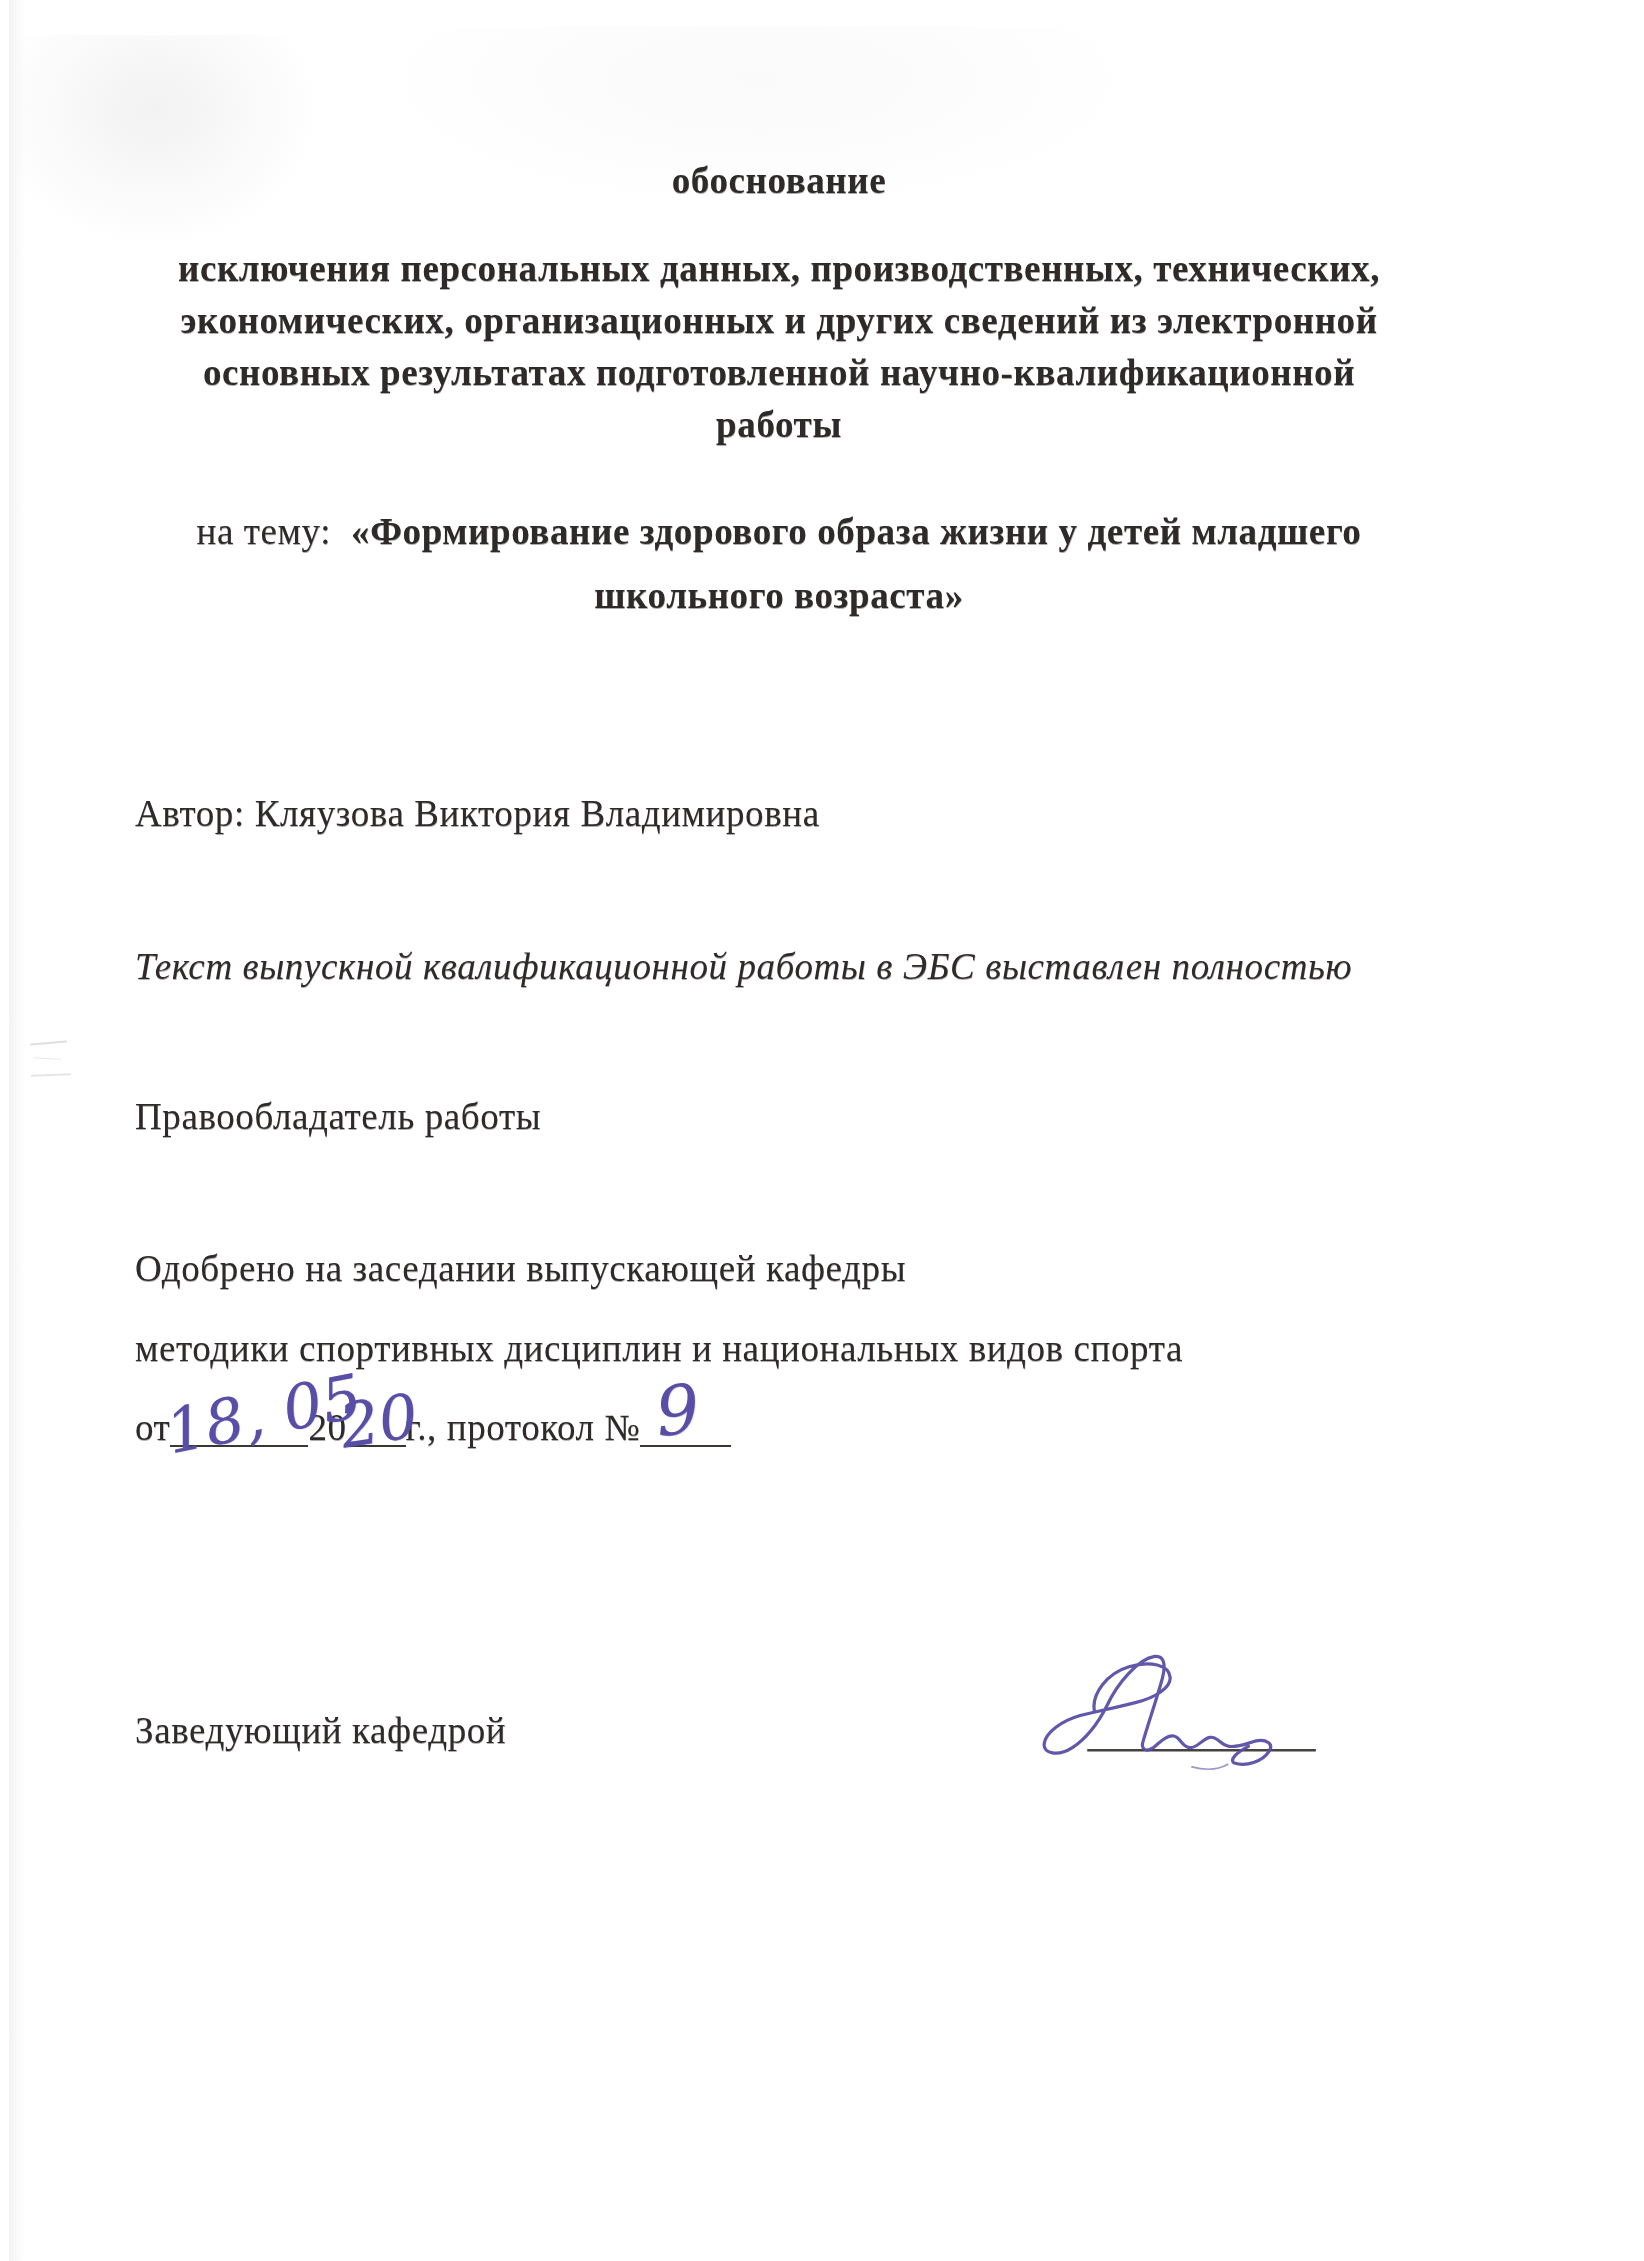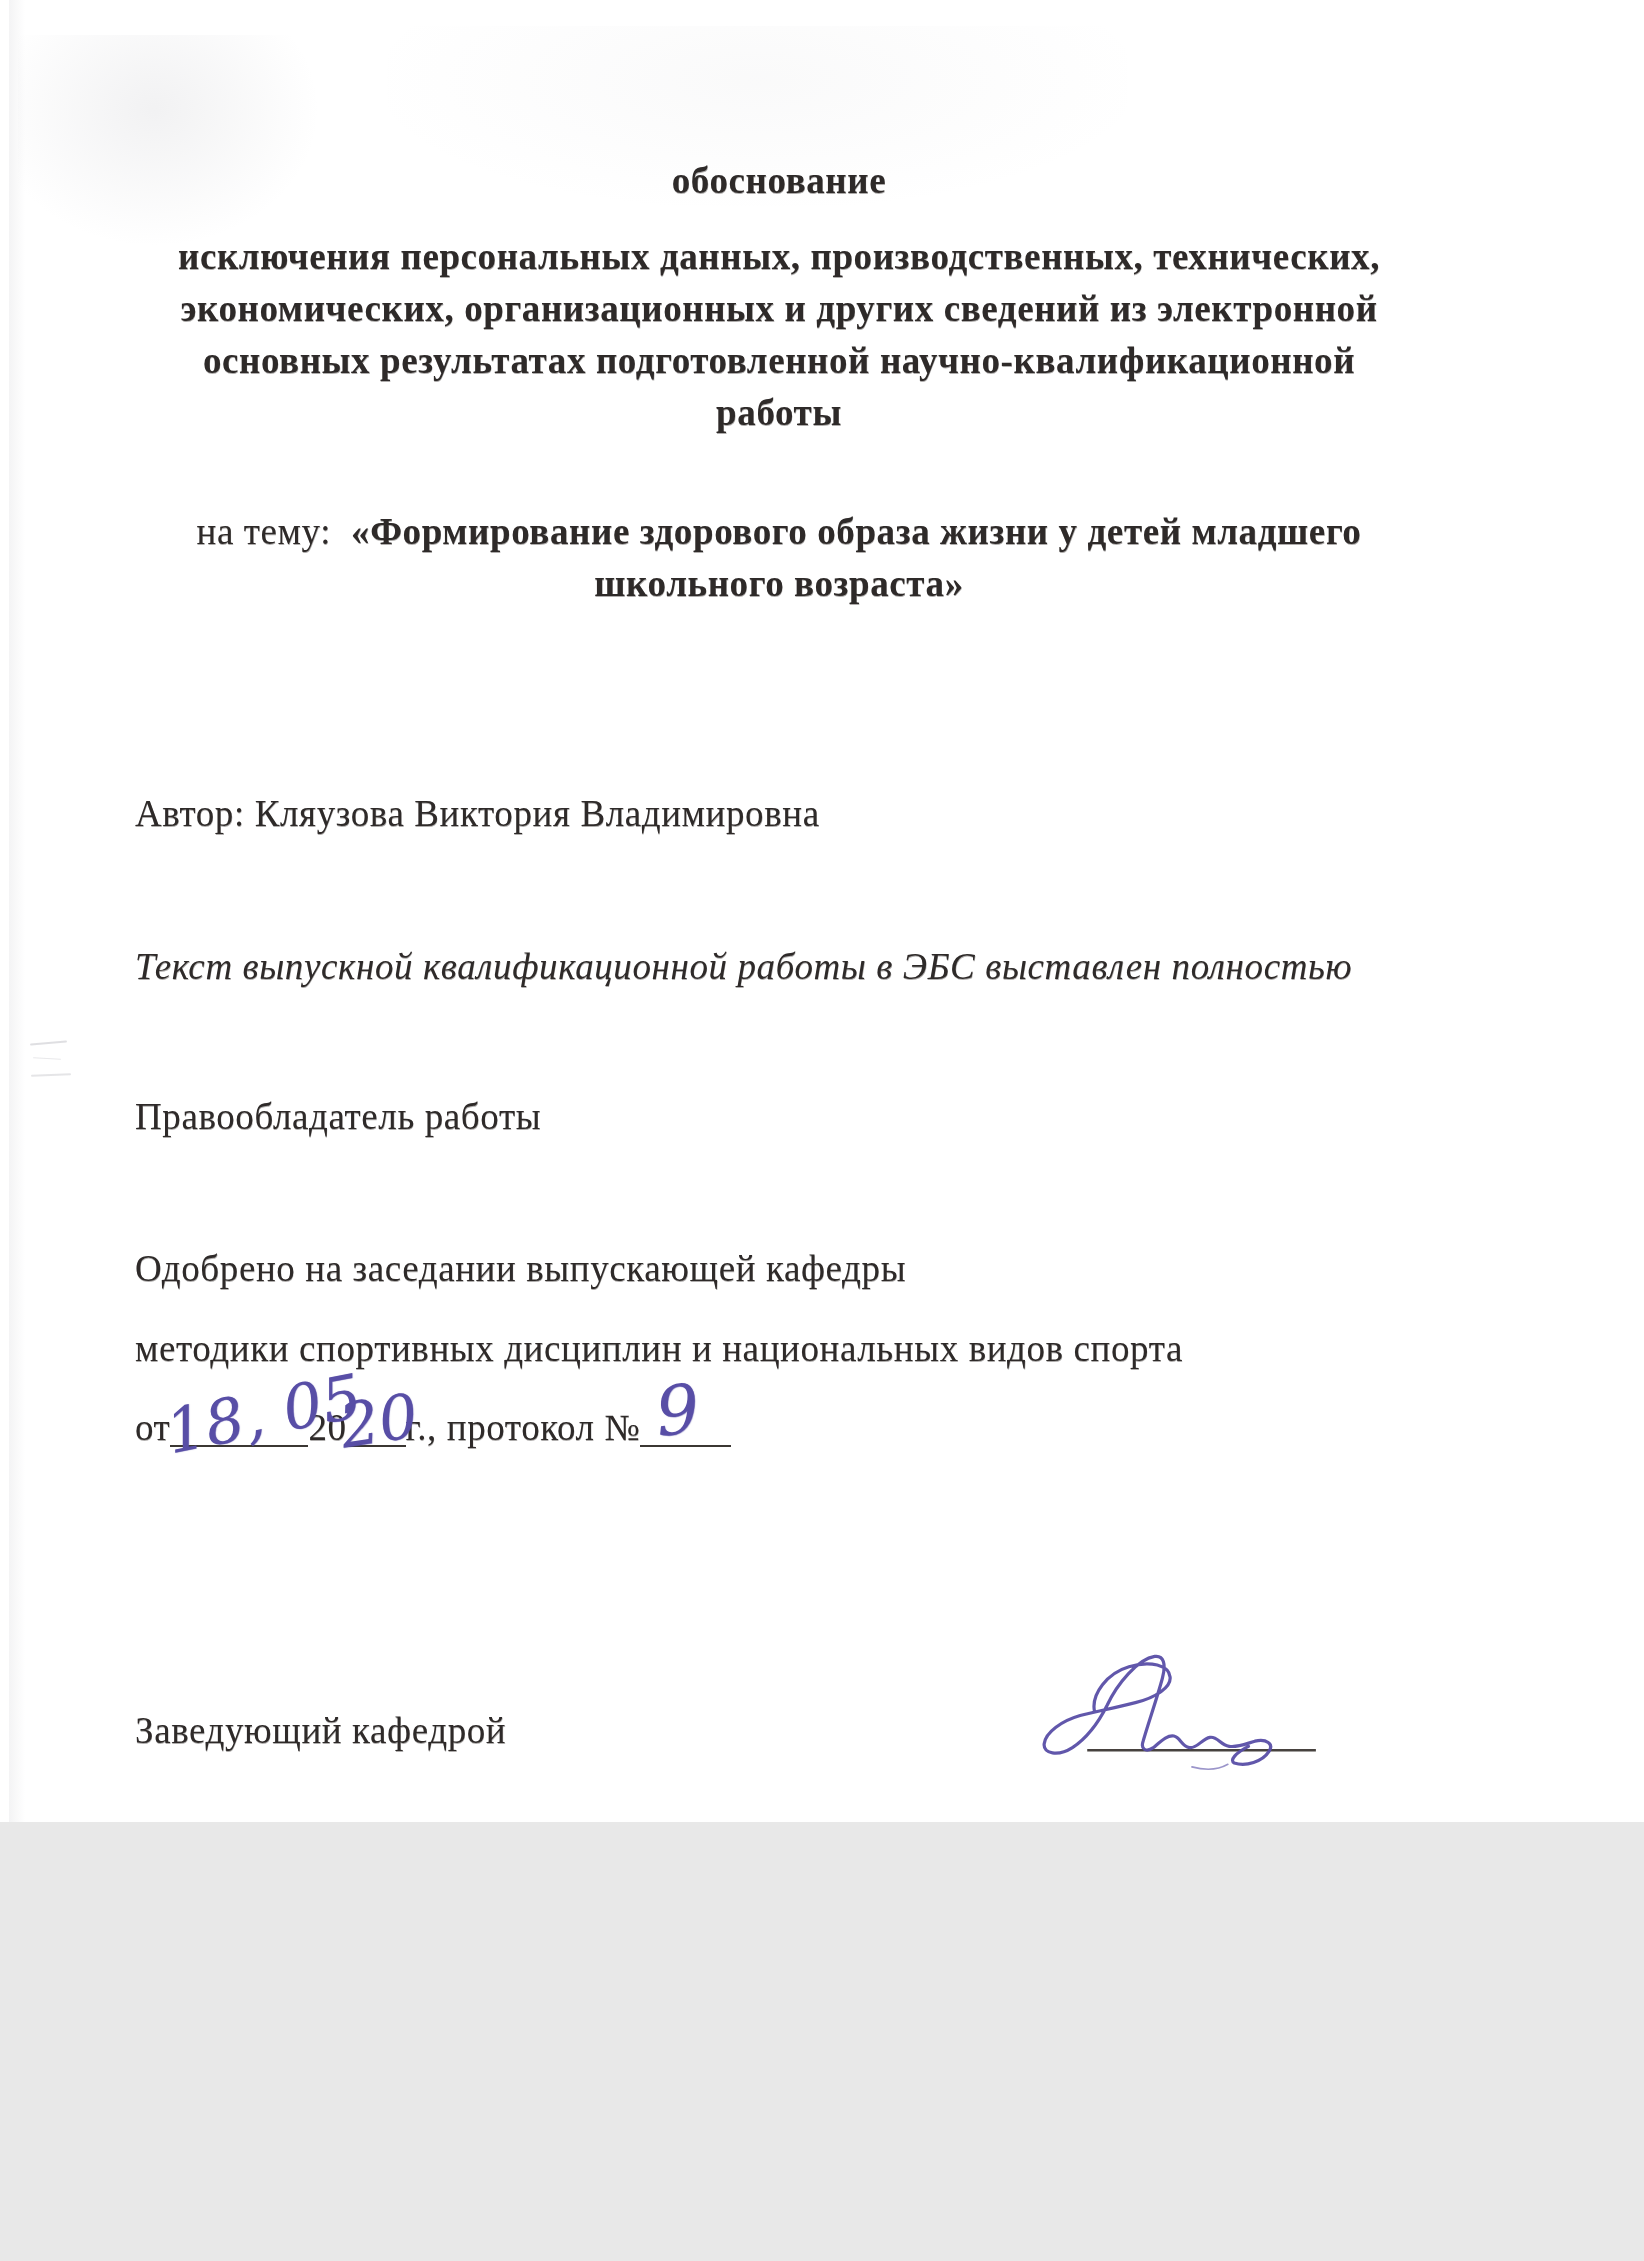--- a/index.html
+++ b/index.html
@@ -1,17 +1,17 @@
 <!DOCTYPE html>
 <html style="font-size:10.3px"><head>
 <meta charset="utf-8">
 <style>
   html,body { margin:0; padding:0; background:#e8e8e8; }
   #page {
-    position:relative; width:1644px; height:1822px; margin:0 auto;
+    position:relative; width:1644px; height:2261px; margin:0 auto;
     background:#ffffff; overflow:hidden;
     font-family:"Liberation Serif", serif; color:#2e2a29;
   }
   
   .edge-left { position:absolute; left:9px; top:0; width:15.5px; height:2261px;
     background:linear-gradient(to right, rgba(168,168,174,0.13), rgba(168,168,174,0)); }
   .smudge-a { position:absolute; left:18px; top:35px; width:303px; height:213px;
     background:radial-gradient(ellipse at 45% 35%, rgba(152,152,160,0.13), rgba(152,152,160,0) 70%); }
   .smudge-b { position:absolute; left:387px; top:26px; width:741px; height:180px;
     background:radial-gradient(ellipse at 50% 30%, rgba(160,160,166,0.055), rgba(160,160,166,0) 75%); }
@@ -19,21 +19,21 @@
   .mark-1 { left:30px; top:1042px; width:37px; height:1.9px; transform:rotate(-5deg); }
   .mark-2 { left:33px; top:1058px; width:28px; height:1.3px; transform:rotate(3deg); opacity:.7; }
   .mark-3 { left:31px; top:1074px; width:40px; height:1.9px; transform:rotate(-2deg); opacity:.8; }
 
   
   .line {
     position:absolute; left:135px; width:1288px;
     font-size:37px; line-height:52px; letter-spacing:0.6px; white-space:nowrap;
     text-shadow:0.3px 0.5px 0.6px rgba(45,40,38,0.38);
   }
-  .bold   { font-weight:bold; }
+  .bold   { font-weight:bold;margin-top:12px; }
   .pline  { line-height:52px; text-align:center; white-space:nowrap; }
   .title-line { top:155px; font-weight:bold; text-align:center; }
   .par-block  { top:231px; }
   .topic-block{ top:506px; }
   .topic-prefix { margin-right:20px; font-weight:normal; }
   .author-line       { top:788px; }
   .ebs-line          { top:941px; font-style:italic; }
   .rightsholder-line { top:1091px; }
   .approval-line     { top:1243px; }
   .department-line   { top:1323px; }

